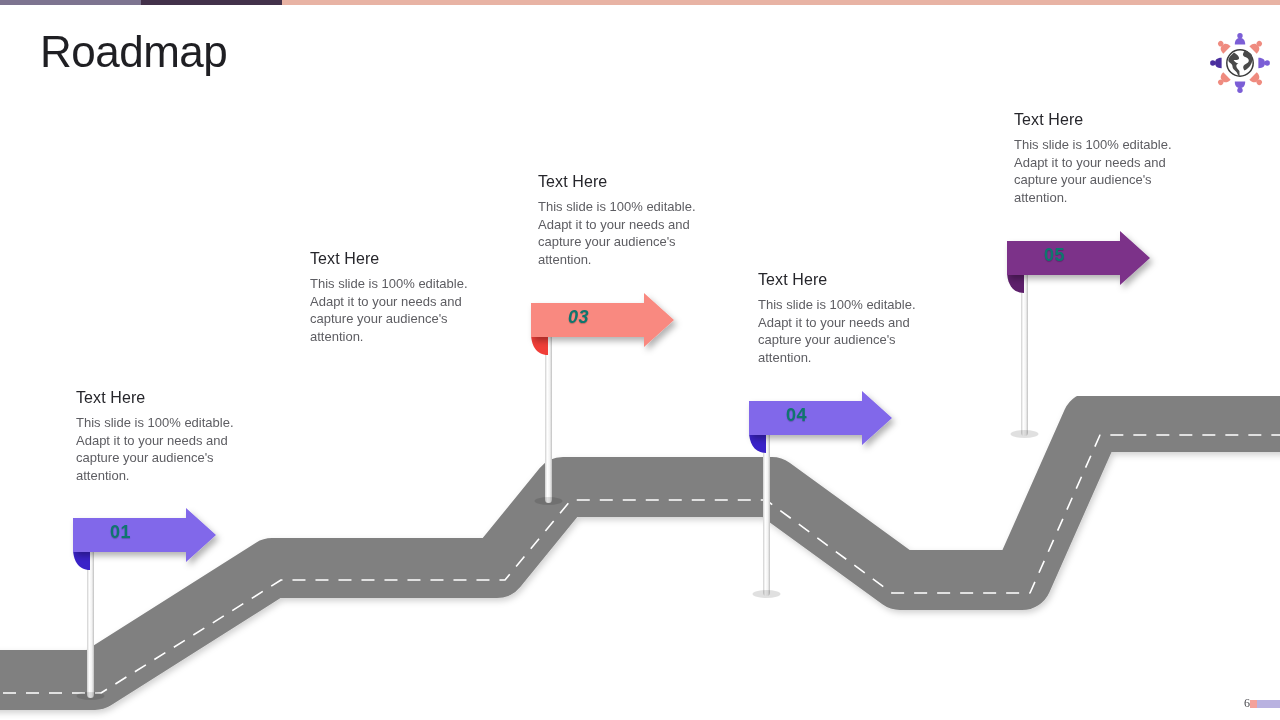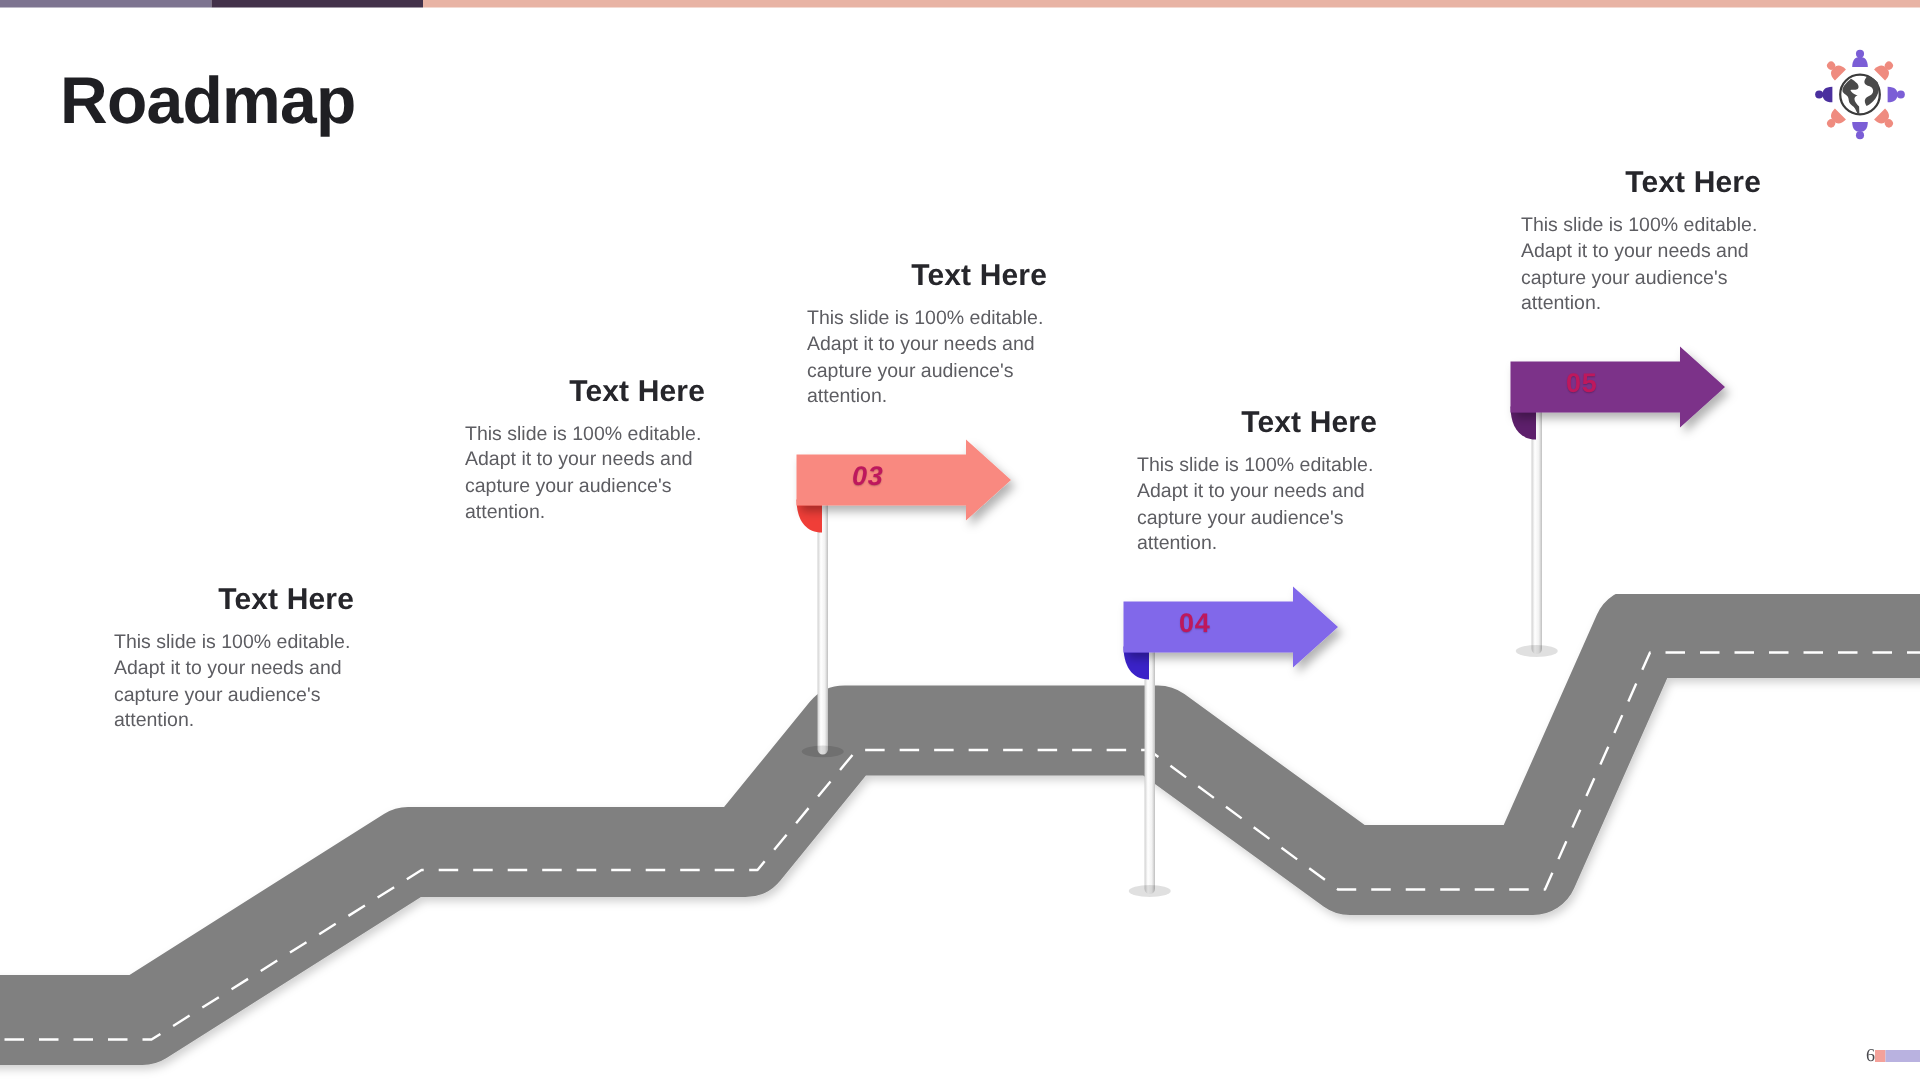--- a/index.html
+++ b/index.html
@@ -11,43 +11,43 @@
 
   
   .topbar{position:absolute;top:0;left:0;width:1280px;height:5px;display:flex;}
   .topbar .seg1{width:141px;height:100%;}
   .topbar .seg2{width:141px;height:100%;}
   .topbar .seg3{flex:1;height:100%;}
 
   
   .page-title{
     position:absolute;left:40px;top:28px;
-    font-size:44px;font-weight:bold;color:#1f1f23;
-    letter-spacing:-0.5px;line-height:1.1;margin-top:16px;
+    font-size:44px;font-weight:normal;color:#1f1f23;
+    letter-spacing:-0.5px;line-height:1.1;
   }
 
   
   .logo{position:absolute;left:1205px;top:28px;width:70px;height:70px;}
 
   
   .road-layer{position:absolute;left:0;top:0;width:1280px;height:720px;}
 
   
   .milestone{position:absolute;}
   .ms-head{
-    font-size:20px;font-weight:bold;color:#26262b;
-    margin:0 0 7px 0;line-height:1.2;letter-spacing:0.1px;text-align:right;
+    font-size:16px;font-weight:normal;color:#26262b;
+    margin:0 0 7px 0;line-height:1.2;letter-spacing:0.1px;
   }
   .ms-body{
     font-size:13px;color:#5d5d62;line-height:1.345;
     margin:0;width:160px;
   }
   .flag-wrap{position:absolute;}
   .flag-num{
-    position:absolute;color:#be185d;font-size:18px;font-weight:bold;
+    position:absolute;color:#0f766e;font-size:18px;font-weight:bold;
     letter-spacing:0.5px;text-shadow:0 1px 1px rgba(0,0,0,.22);
     pointer-events:none;
   }
 
   
   .pagenum{
     position:absolute;right:30px;bottom:9px;
     font-size:12px;color:#4a4a4f;font-family:"Liberation Serif",serif;
   }
   .pagebar{position:absolute;right:0px;bottom:12px;width:30px;height:8px;display:flex;}
@@ -135,20 +135,32 @@
 
       <path d="M -20 693 L 101 693 L 281 580 L 505 580 L 571 500 L 766 500 L 892 593 L 1030 593
                L 1100 435 L 1300 435" fill="none" stroke="#ffffff" stroke-width="1.6" stroke-linejoin="round" stroke-dasharray="13 10"></path>
     </svg>
   </div>
 
   <div class="milestone" style="left:76px;top:388px;">
     <div class="ms-head" style="color: rgb(38, 38, 43);">Text Here</div>
     <div class="ms-body" style="color: rgb(93, 93, 98);">This slide is 100% editable. Adapt it to your needs and capture your audience's attention.</div>
   </div>
+  <div class="flag-wrap" style="left:62px;top:500px;width:240px;height:200px;">
+    <svg viewBox="0 0 240 200" width="240" height="200">
+
+      <rect x="25" y="30" width="7" height="168" rx="3.5" fill="url(#poleg)"></rect>
+      <ellipse cx="28.5" cy="196" rx="14" ry="4" fill="#000" opacity="0.12"></ellipse>
+
+      <path d="M11 48 L28 48 L28 70 C16 70 11 60 11 48 Z" fill="#3a22c8"></path>
+
+      <path d="M11 10 L124 10 L124 0 L154 27 L124 54 L124 44 L11 44 Z" fill="#8167ea" filter="url(#flagshadow)" transform="translate(0,8)"></path>
+    </svg>
+    <span class="flag-num" style="left:48px;top:22px;">01</span>
+  </div>
 
   <div class="milestone" style="left:310px;top:249px;">
     <div class="ms-head" style="color: rgb(38, 38, 43);">Text Here</div>
     <div class="ms-body" style="color: rgb(93, 93, 98);">This slide is 100% editable. Adapt it to your needs and capture your audience's attention.</div>
   </div>
 
   <div class="milestone" style="left:538px;top:172px;">
     <div class="ms-head" style="color: rgb(38, 38, 43);">Text Here</div>
     <div class="ms-body" style="color: rgb(93, 93, 98);">This slide is 100% editable. Adapt it to your needs and capture your audience's attention.</div>
   </div>

